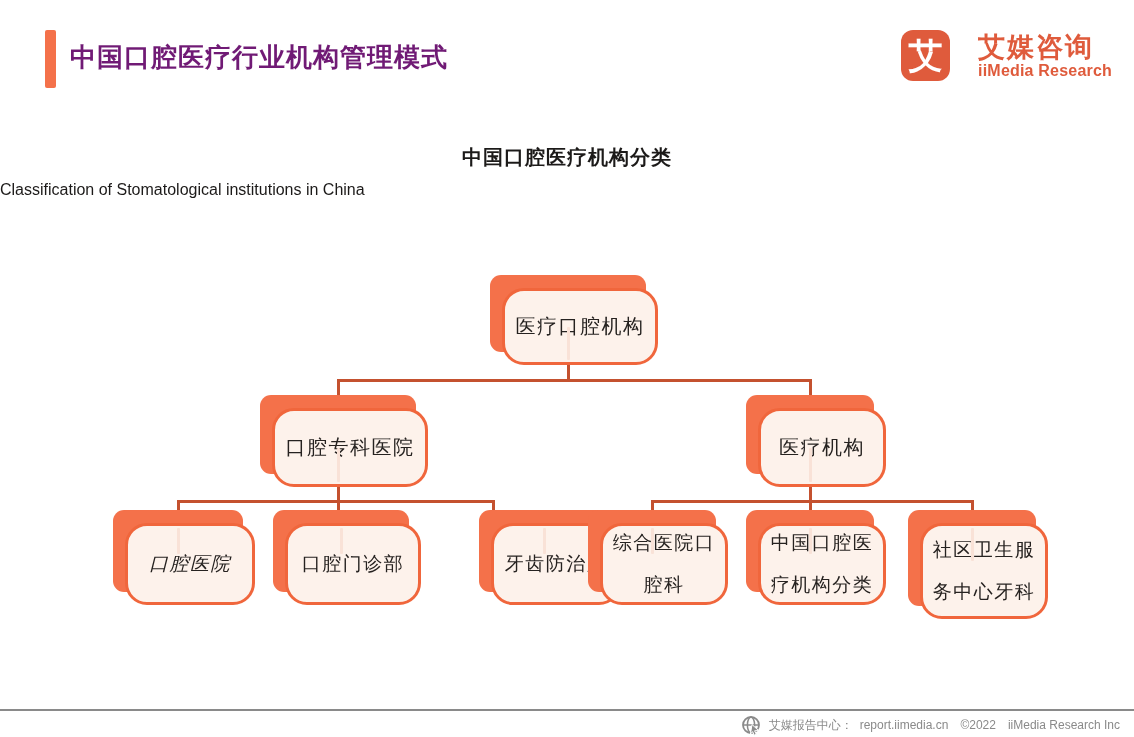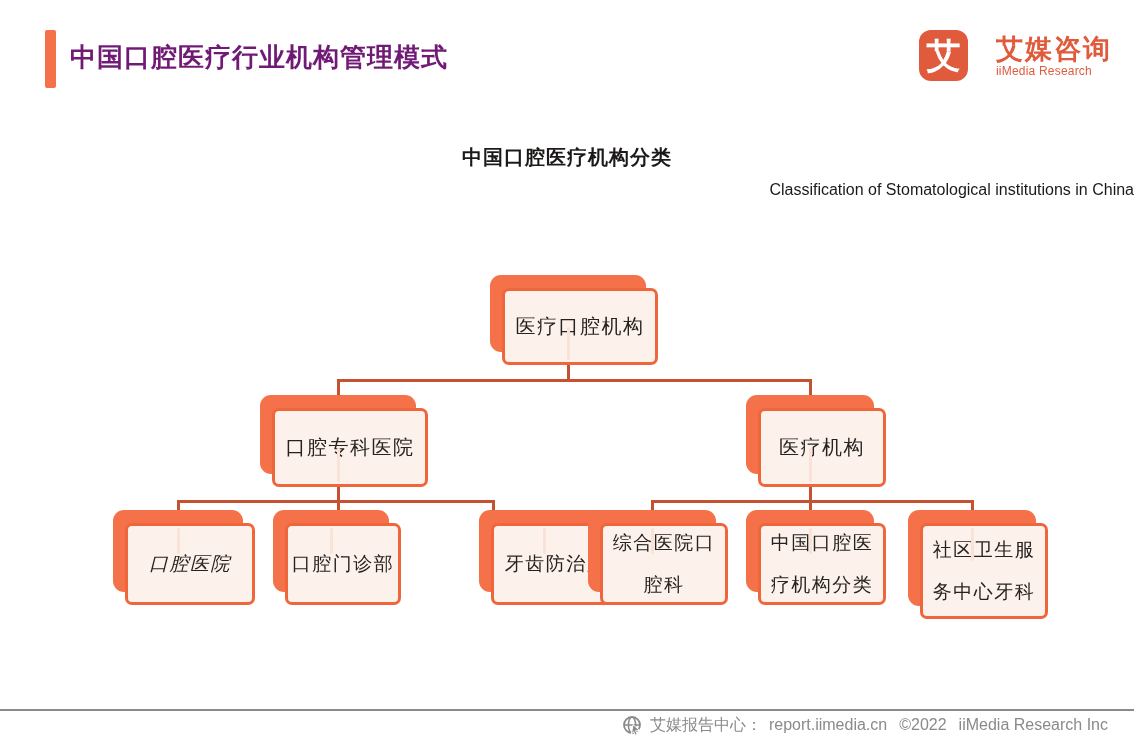--- a/index.html
+++ b/index.html
@@ -20,63 +20,63 @@
     font-size:26px; font-weight:bold; color:#701a75; letter-spacing:1px;
   }
   .logo { position:absolute; right:22px; top:30px; display:flex; align-items:center; }
   .logo-mark {
     width:49px; height:51px; background:#DF5B3C; border-radius:12px;
     color:#ffffff; font-size:34px; font-weight:bold;
     display:flex; align-items:center; justify-content:center;
   }
   .logo-text { margin-left:28px; color:#DF5B3C; }
   .logo-cn { font-size:27px; font-weight:bold; letter-spacing:2px; line-height:30px; }
-  .logo-en { font-size:12px; font-weight:normal; letter-spacing:0.2px; }
+  .logo-en { font-size:16px; font-weight:bold; letter-spacing:0.2px; }
 
   
   .chart-title {
     position:absolute; left:0; top:144px; width:1134px; text-align:center;
     font-size:20px; font-weight:bold; color:#1c1a19; letter-spacing:1px;
   }
   .chart-subtitle {
-    position:absolute; left:0; top:181px; width:1134px; text-align:right;
+    position:absolute; left:0; top:181px; width:1134px; text-align:left;
     font-size:16px; color:#1c1a19;
   }
 
   
   .conn { position:absolute; background:#C4512F; }
 
   
   .node { position:absolute; }
   .node-back {
     position:absolute; left:-12px; top:-13px; width:100%; height:100%;
     background:#F4714A; border-radius:11px;
   }
   .node-front {
     position:absolute; left:0; top:0; width:100%; height:100%;
-    background:#FDF2EB; border:3px solid #F0663C; border-radius:7px;
+    background:#FDF2EB; border:3px solid #F0663C; border-radius:22px;
     display:flex; align-items:center; justify-content:center;
     font-size:20px; color:#262220; letter-spacing:1.5px; text-align:center;
   }
   .node.leaf .node-front { font-size:19px; }
   .node.wrap .node-front span { display:block; width:114px; line-height:42px; }
   .thru {
     position:absolute; left:calc(50% - 13.5px); width:3px;
     background:#F9E2D7; border-radius:1px;
   }
   .thru-bottom { top:50%; bottom:2px; }
   .thru-top { top:2px; height:calc(50% - 12px); }
 
   
   .footer-line {
     position:absolute; left:0; top:709px; width:1134px; height:2px; background:#8a8a8a;
   }
   .footer {
-    position:absolute; right:26px; top:714px; height:22px;
-    display:flex; align-items:center; color:#8a8a8a; font-size:16px;
+    position:absolute; right:14px; top:714px; height:22px;
+    display:flex; align-items:center; color:#8a8a8a; font-size:12px;
   }
   .footer .seg { margin-left:12px; }
   .footer .seg.first { margin-left:7px; }
   .globe-icon { display:block; }
 </style>
 </head>
 <body>
 
 <div id="page">
 
@@ -133,21 +133,21 @@
     </div>
   </div>
 
   <div class="node leaf" style="left:125px; top:523px; width:130px; height:82px;font-style:italic;">
     <div class="node-back"></div>
     <div class="node-front">
       <i class="thru thru-top"></i>
       <span>口腔医院</span>
     </div>
   </div>
-  <div class="node leaf" style="left:285px; top:523px; width:116px; height:82px;">
+  <div class="node leaf" style="left:285px; top:523px; width:136px; height:82px;">
     <div class="node-back"></div>
     <div class="node-front">
       <i class="thru thru-top"></i>
       <span>口腔门诊部</span>
     </div>
   </div>
   <div class="node leaf" style="left:455px; top:523px; width:130px; height:82px;margin-left:36px;">
     <div class="node-back"></div>
     <div class="node-front">
       <i class="thru thru-top"></i>

